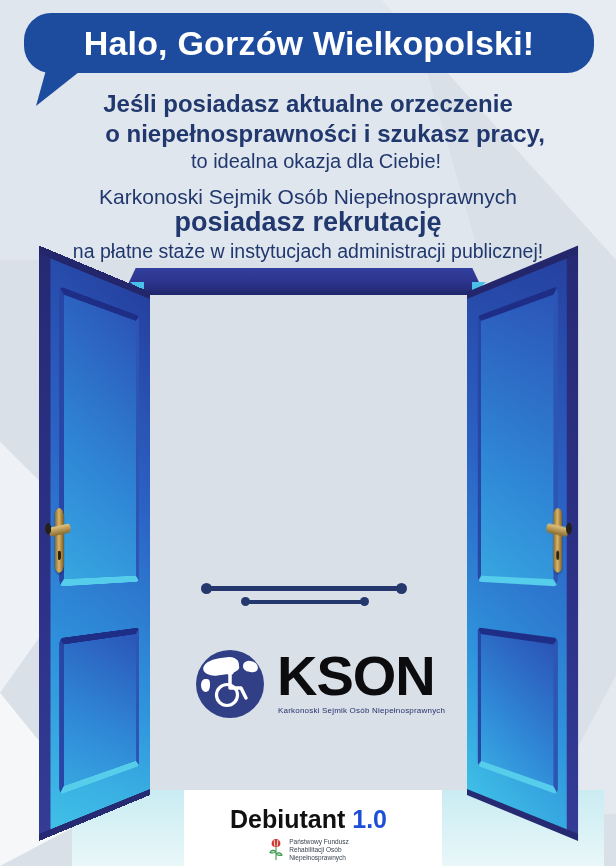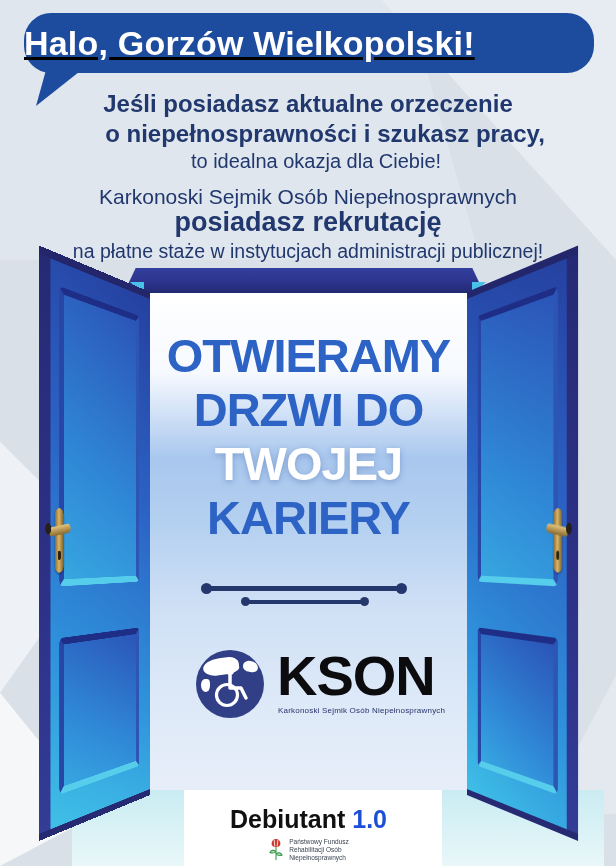--- a/index.html
+++ b/index.html
@@ -9,21 +9,21 @@
   
   .shard{position:absolute;inset:0;}
   .shard.s1{background:#e0e6ed;clip-path:polygon(0 0,66% 0,78% 30%,0 30%);}
   .shard.s2{background:#e7ecf2;clip-path:polygon(62% 0,100% 0,100% 30%);}
   .shard.s3{background:#eef1f5;clip-path:polygon(0 51%,17% 63%,0 80%);}
   .shard.s4{background:#f5f7f9;clip-path:polygon(0 80%,16% 94%,0 100%);}
   .shard.s5{background:#e3e9ef;clip-path:polygon(100% 78%,100% 94%,88% 94%);}
 
   
   .bubble{position:absolute;left:24px;top:13px;width:570px;height:60px;
-          background:#1d4c9f;border-radius:27px;display:flex;align-items:center;text-decoration:underline;}
+          background:#1d4c9f;border-radius:27px;display:flex;align-items:center;justify-content:center;}
   .bubble-text{color:#fff;font-size:34px;font-weight:bold;letter-spacing:.2px;white-space:nowrap;}
   .bubble-tail{position:absolute;left:36px;top:68px;width:48px;height:38px;background:#1d4c9f;
           clip-path:polygon(0 100%,100% 0,22% 0);}
 
   
   .intro{position:absolute;left:0;top:0;width:616px;text-align:center;color:#21386e;}
   .t-b1{position:absolute;top:90px;width:100%;font-size:24px;font-weight:bold;}
   .t-b2{position:absolute;top:120px;width:100%;font-size:24px;font-weight:bold;margin-left:17px;}
   .t-r1{position:absolute;top:150px;width:100%;font-size:20px;padding-left:16px;}
   .t-r2{position:absolute;top:185px;width:100%;font-size:21px;}
@@ -138,28 +138,20 @@
     <div class="t-r1">to idealna okazja dla Ciebie!</div>
     <div class="t-r2">Karkonoski Sejmik Osób Niepełnosprawnych</div>
     <div class="t-b3">posiadasz rekrutację</div>
     <div class="t-r3">na płatne staże w instytucjach administracji publicznej!</div>
   </div>
 
   <div class="lintel"></div>
   <div class="lintel-accent l"></div>
   <div class="lintel-accent r"></div>
 
-  <div class="panel">
-    <div class="headline">
-      <span class="hl">OTWIERAMY</span>
-      <span class="hl">DRZWI DO</span>
-      <span class="hl white">TWOJEJ</span>
-      <span class="hl">KARIERY</span>
-    </div>
-  </div>
 
   <div class="dv-bar bar1"></div>
   <div class="dv-dot dot1a"></div>
   <div class="dv-dot dot1b"></div>
   <div class="dv-bar bar2"></div>
   <div class="dv-dot dot2a"></div>
   <div class="dv-dot dot2b"></div>
 
   <div class="kson-circle">
     <div class="map m1"></div>

